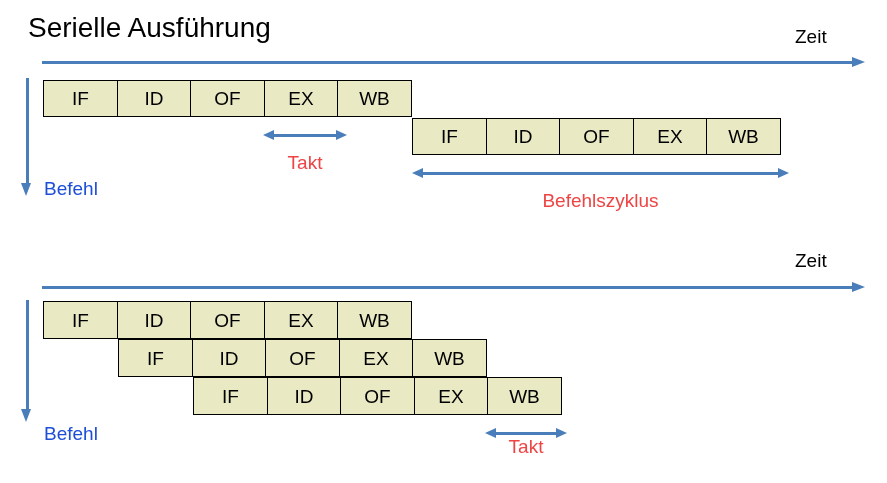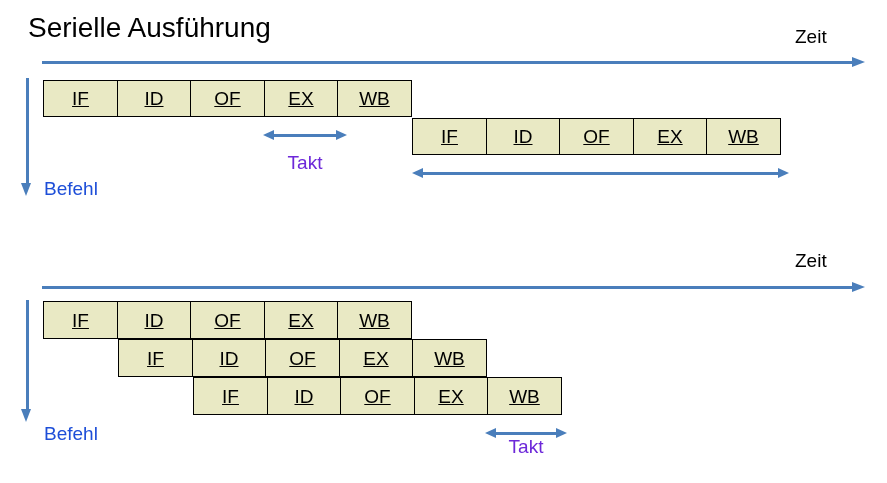--- a/index.html
+++ b/index.html
@@ -99,21 +99,20 @@
     font-size: 19px;
     line-height: 22px;
     white-space: nowrap;
     color: #1d4ed8;
   }
 
   
   .stage-row {
     position: absolute;
     display: flex;
-    text-decoration: underline;
   }
   .stage-cell {
     box-sizing: border-box;
     background: #e9e9c4;
     border: 1.5px solid #000000;
     margin-left: -1.5px;
     display: flex;
     align-items: center;
     justify-content: center;
     font-size: 19px;
@@ -154,21 +153,21 @@
     border-top: 5.5px solid transparent;
     border-bottom: 5.5px solid transparent;
     border-left: 11px solid #4a7ebb;
   }
   .meas-label {
     position: absolute;
     font-size: 19px;
     line-height: 22px;
     text-align: center;
     white-space: nowrap;
-    color: #6d28d9;
+    color: #ef4444;
   }
 </style>
 </head>
 <body>
 
 <div id="canvas">
 
   <div class="section" id="serial-section">
 
     <div class="section-title">Serielle Ausführung</div>
@@ -208,20 +207,21 @@
       <div class="m-line"></div>
       <div class="m-head-r"></div>
     </div>
     <div class="meas-label" style="left:263px; top:152px; width:84px;">Takt</div>
 
     <div class="meas" style="left:412px; top:168px; width:377px;">
       <div class="m-head-l"></div>
       <div class="m-line"></div>
       <div class="m-head-r"></div>
     </div>
+    <div class="meas-label" style="left:412px; top:190px; width:377px;">Befehlszyklus</div>
   </div>
 
   <div class="section" id="pipeline-section">
 
 
     <div class="time-label" style="left:795px; top:13px;">Zeit</div>
 
     <div class="time-axis" style="top:45px;">
       <div class="axis-line"></div>
       <div class="axis-head"></div>

